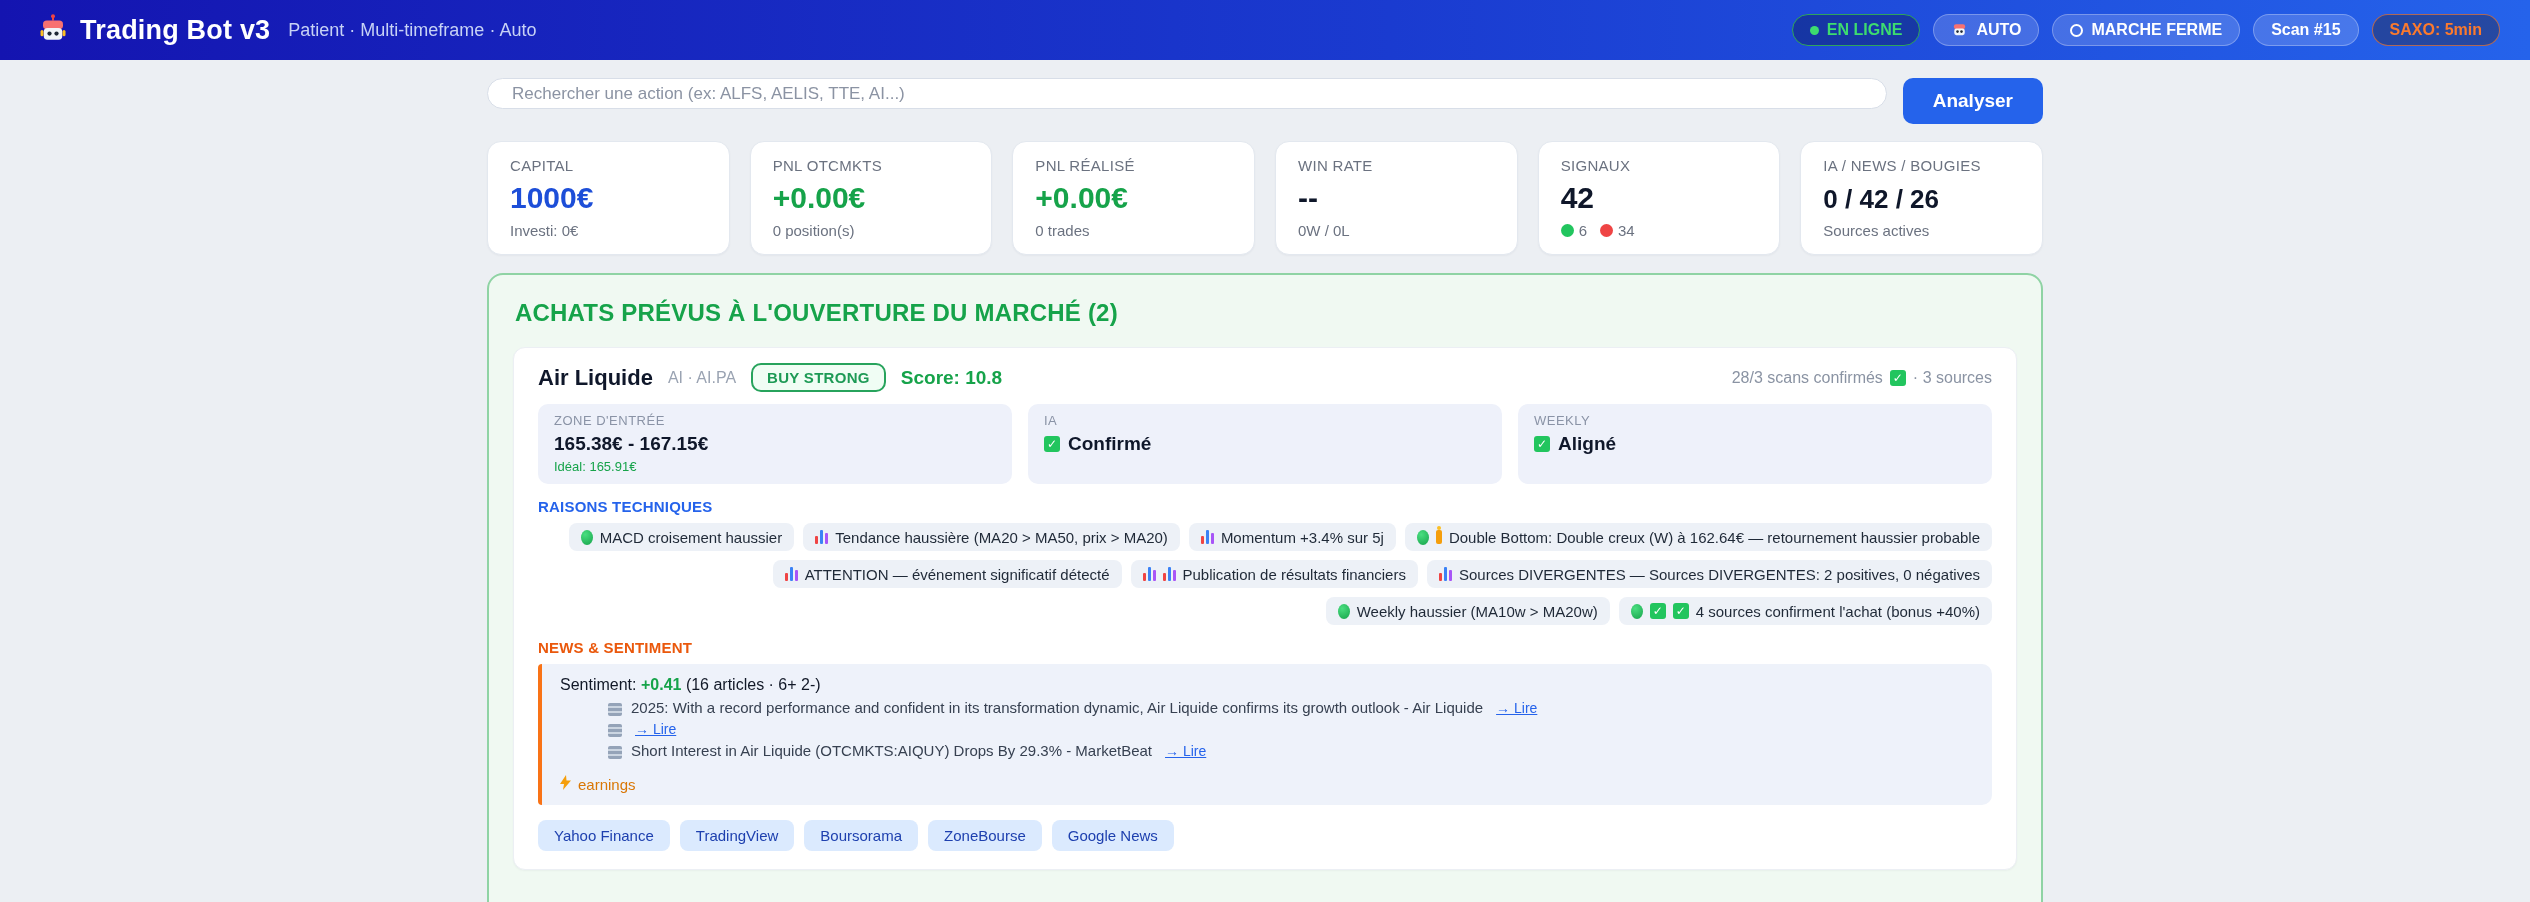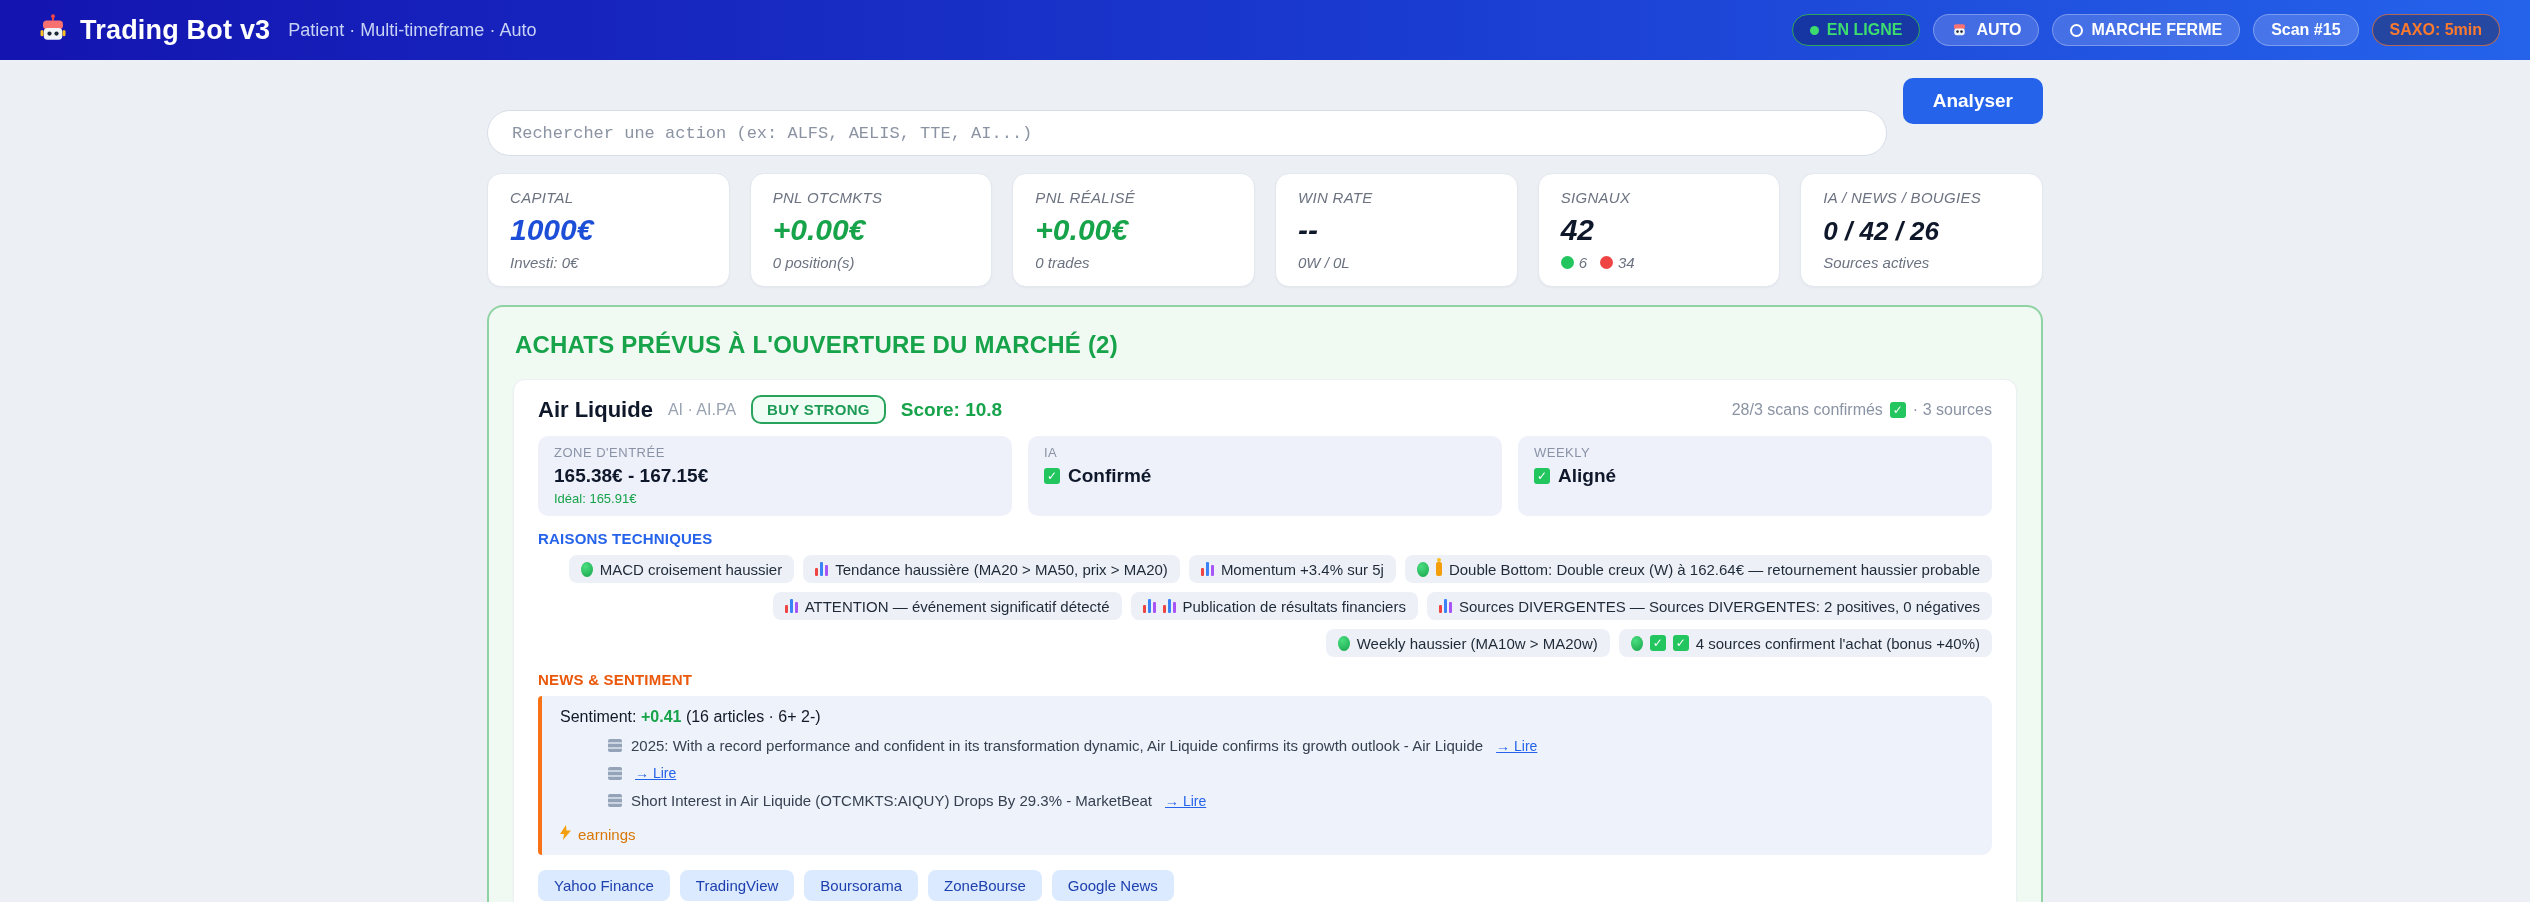--- a/index.html
+++ b/index.html
@@ -25,32 +25,31 @@
   .badge.glass  { background:rgba(255,255,255,.17); border:1px solid rgba(255,255,255,.28); color:#fff; }
   .badge.saxo   { background:rgba(40,22,10,.32); border:1px solid rgba(251,122,45,.65); color:#fb7a2d; }
   .dot-green-sm { width:9px; height:9px; border-radius:50%; background:#3ddc6f; display:inline-block; }
   .ring { width:13px; height:13px; border:2px solid #fff; border-radius:50%; display:inline-block; }
   .robot-svg { display:inline-block; }
   
   .container { width:1556px; margin:0 auto; }
   
   .search-row { display:flex; gap:16px; margin-top:18px; }
   .search-input {
-    flex:1; height:46px; border:1px solid #d8dee8; border-radius:23px;
+    flex:1; height:31px; border:1px solid #d8dee8; border-radius:23px;
     padding:0 24px; font-size:17px; color:#1f2937; background:#fff; outline:none;
-    font-family:Liberation Mono, monospace;
-    margin-top:32px;
+    font-family:Liberation Sans, sans-serif;
   }
   .search-input::placeholder { color:#8b93a3; }
   .analyse-btn {
     height:46px; padding:0 30px; border:none; border-radius:10px; background:#2563eb;
     color:#fff; font-size:19px; font-weight:bold; cursor:pointer; font-family:inherit;
   }
   
-  .stats-row { display:flex; gap:20px; margin-top:17px;font-style:italic; }
+  .stats-row { display:flex; gap:20px; margin-top:17px; }
   .stat-card {
     flex:1; background:#fff; border:1px solid #e3e8ef; border-radius:14px;
     padding:15px 22px; box-shadow:0 1px 2px rgba(16,24,40,.04);
   }
   .stat-label { font-size:15px; color:#6b7280; letter-spacing:.3px; }
   .stat-value { font-size:30px; font-weight:bold; color:#0f172a; margin-top:7px; }
   .stat-value.blue { color:#1d4ed8; }
   .stat-value.green { color:#16a34a; }
   .stat-value.mid { font-size:26px; margin-top:10px; }
   .stat-sub { font-size:15px; color:#6b7280; margin-top:7px; display:flex; align-items:center; gap:5px; }
@@ -87,21 +86,21 @@
     background:#edf1f7; border-radius:8px; padding:0 12px; height:28px; font-size:15px;
     color:#1f2937; display:inline-flex; align-items:center; gap:7px; white-space:nowrap;
   }
   .news-title { font-size:15px; font-weight:bold; color:#ea580c; margin:14px 0 8px; letter-spacing:.2px; }
   .news-box {
     background:#eef2fa; border-left:4px solid #f97316; border-radius:4px 10px 10px 4px;
     padding:12px 20px 12px 18px;
   }
   .sentiment-line { font-size:16px; color:#111827; }
   .sentiment-val { color:#16a34a; font-weight:bold; }
-  .news-item { display:flex; align-items:center; gap:9px; margin-top:11px; font-size:15px; color:#374151;padding-left:48px; }
+  .news-item { display:flex; align-items:flex-end; gap:9px; margin-top:5px; font-size:15px; color:#374151;padding-left:48px; }
   .news-link { color:#2563eb; text-decoration:underline; font-size:14px; margin-left:4px; cursor:pointer; white-space:nowrap; }
   .earnings-line { display:flex; align-items:center; gap:7px; margin-top:16px; font-size:15px; color:#d97706; }
   .src-pills { display:flex; gap:10px; margin-top:15px; }
   .src-pill { background:#dbeafe; color:#1e40af; border-radius:8px; padding:7px 16px; font-size:15px; cursor:pointer; }
   
   .ig { width:12px; height:15px; border-radius:50%; display:inline-block; flex:none;
         background:radial-gradient(circle at 35% 30%, #4ade80, #16a34a); }
   .ib { display:inline-flex; align-items:flex-end; gap:2px; height:14px; flex:none; }
   .ib i { display:inline-block; width:3px; border-radius:1px; }
   .ib i:nth-child(1){ height:8px; background:#ef4444; }

